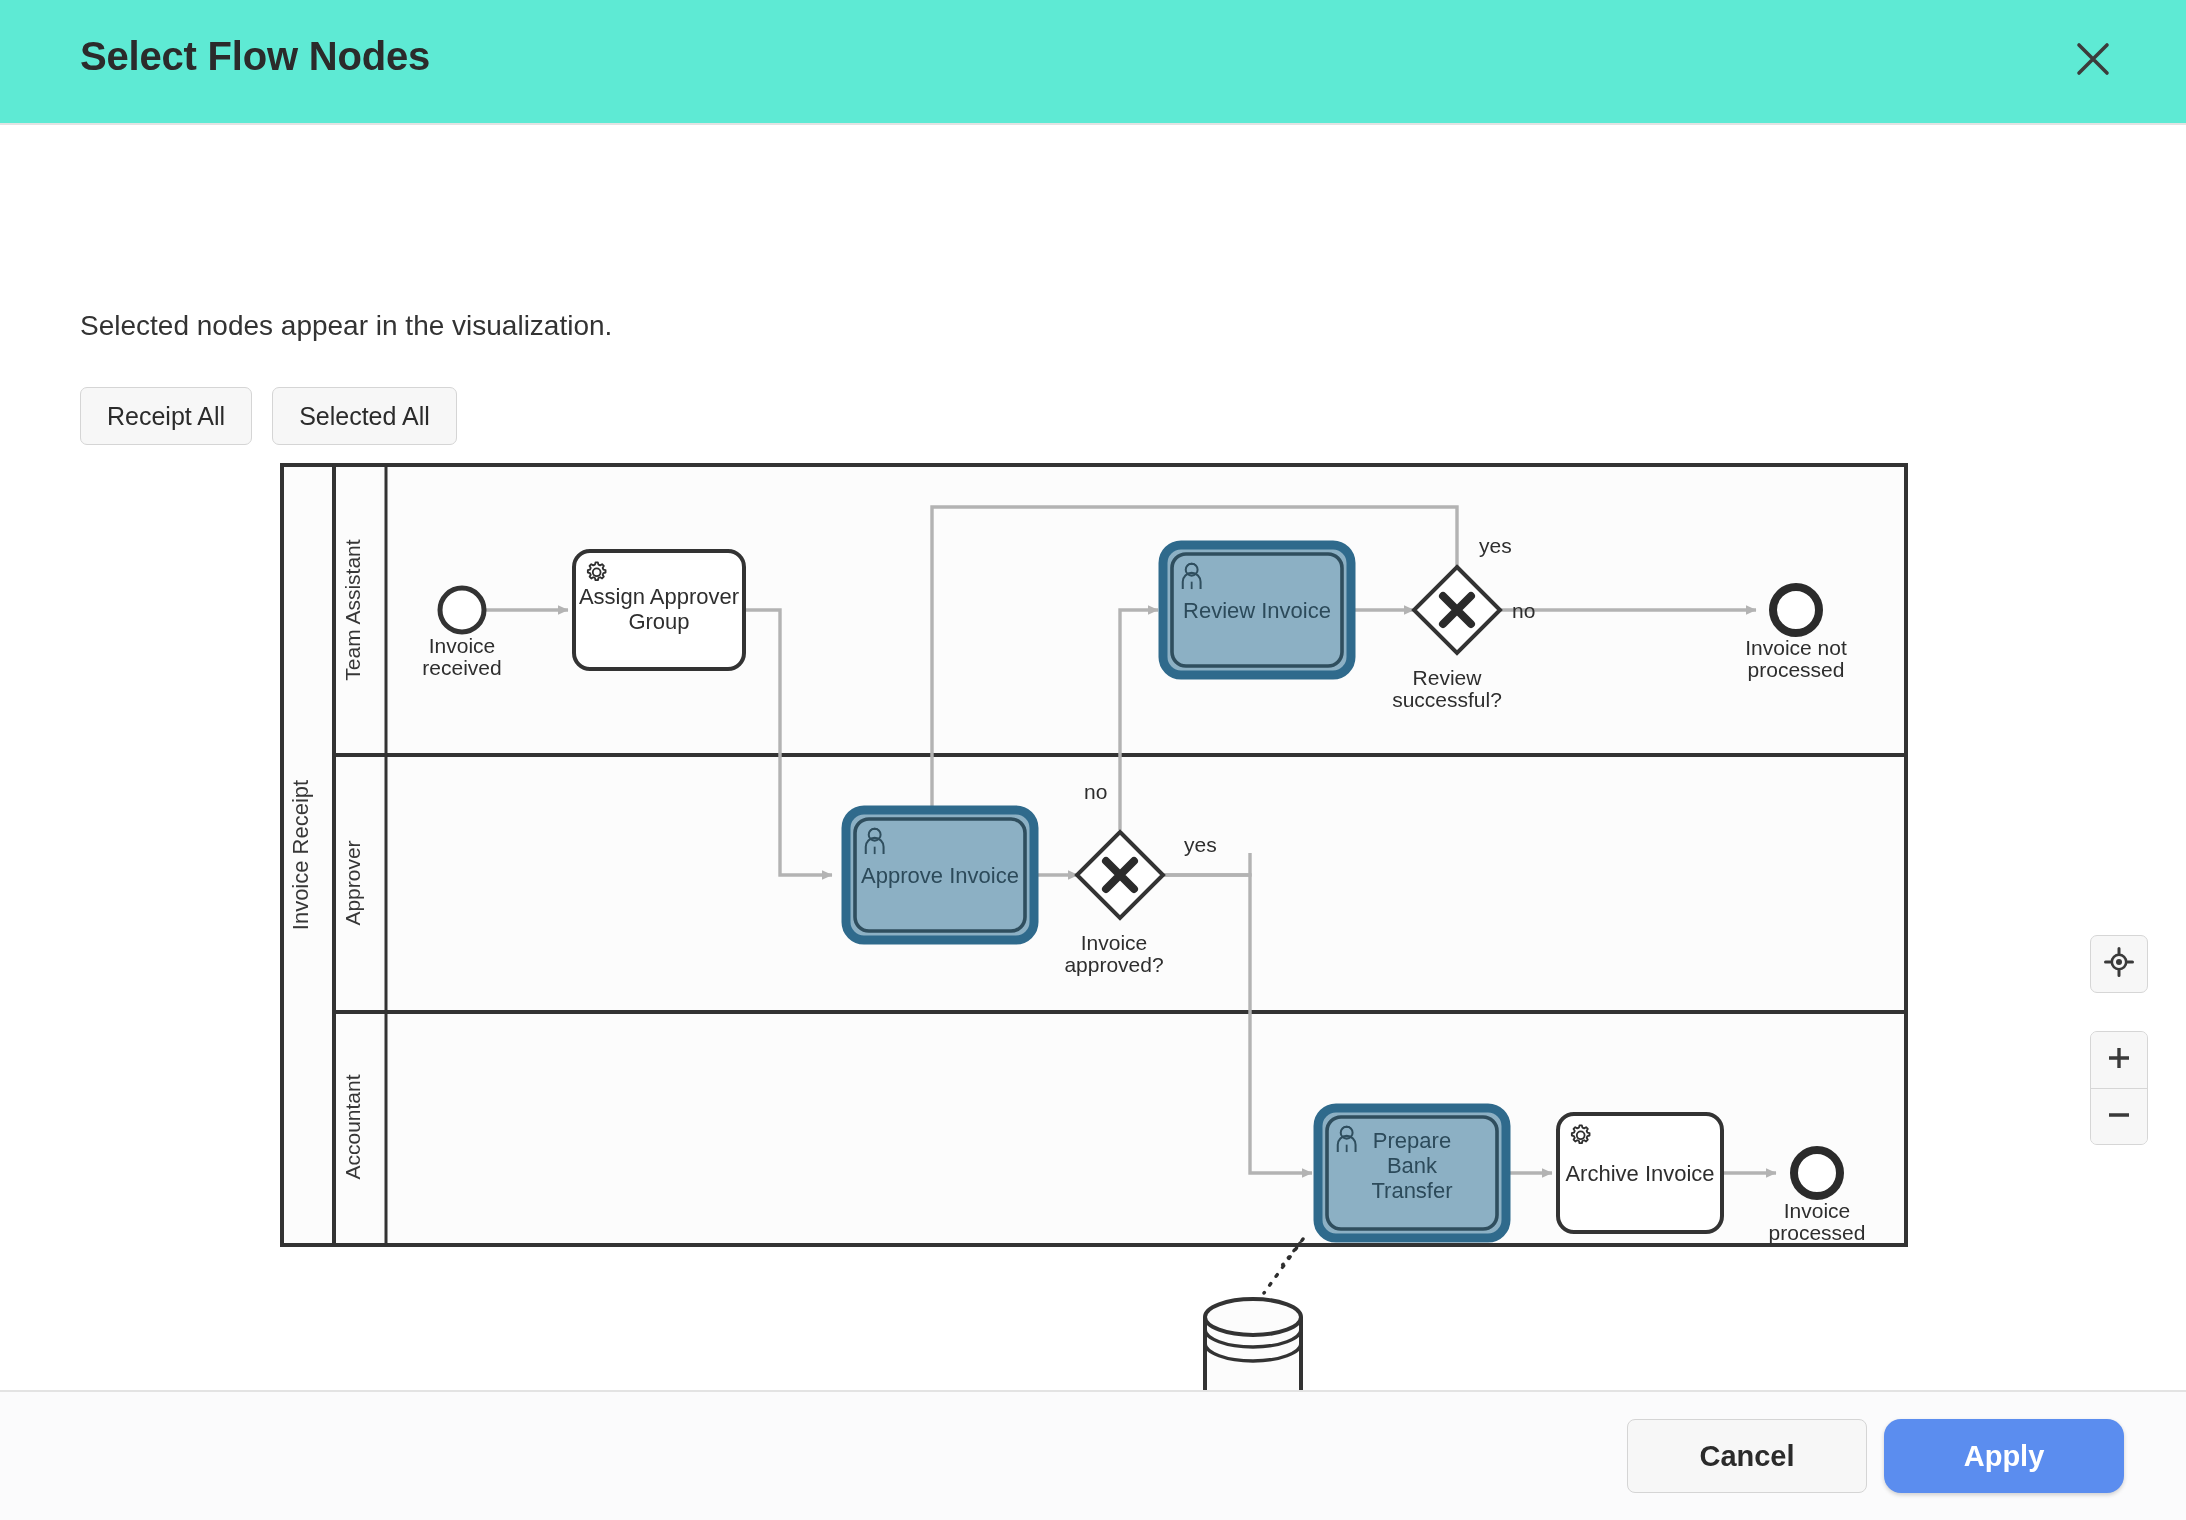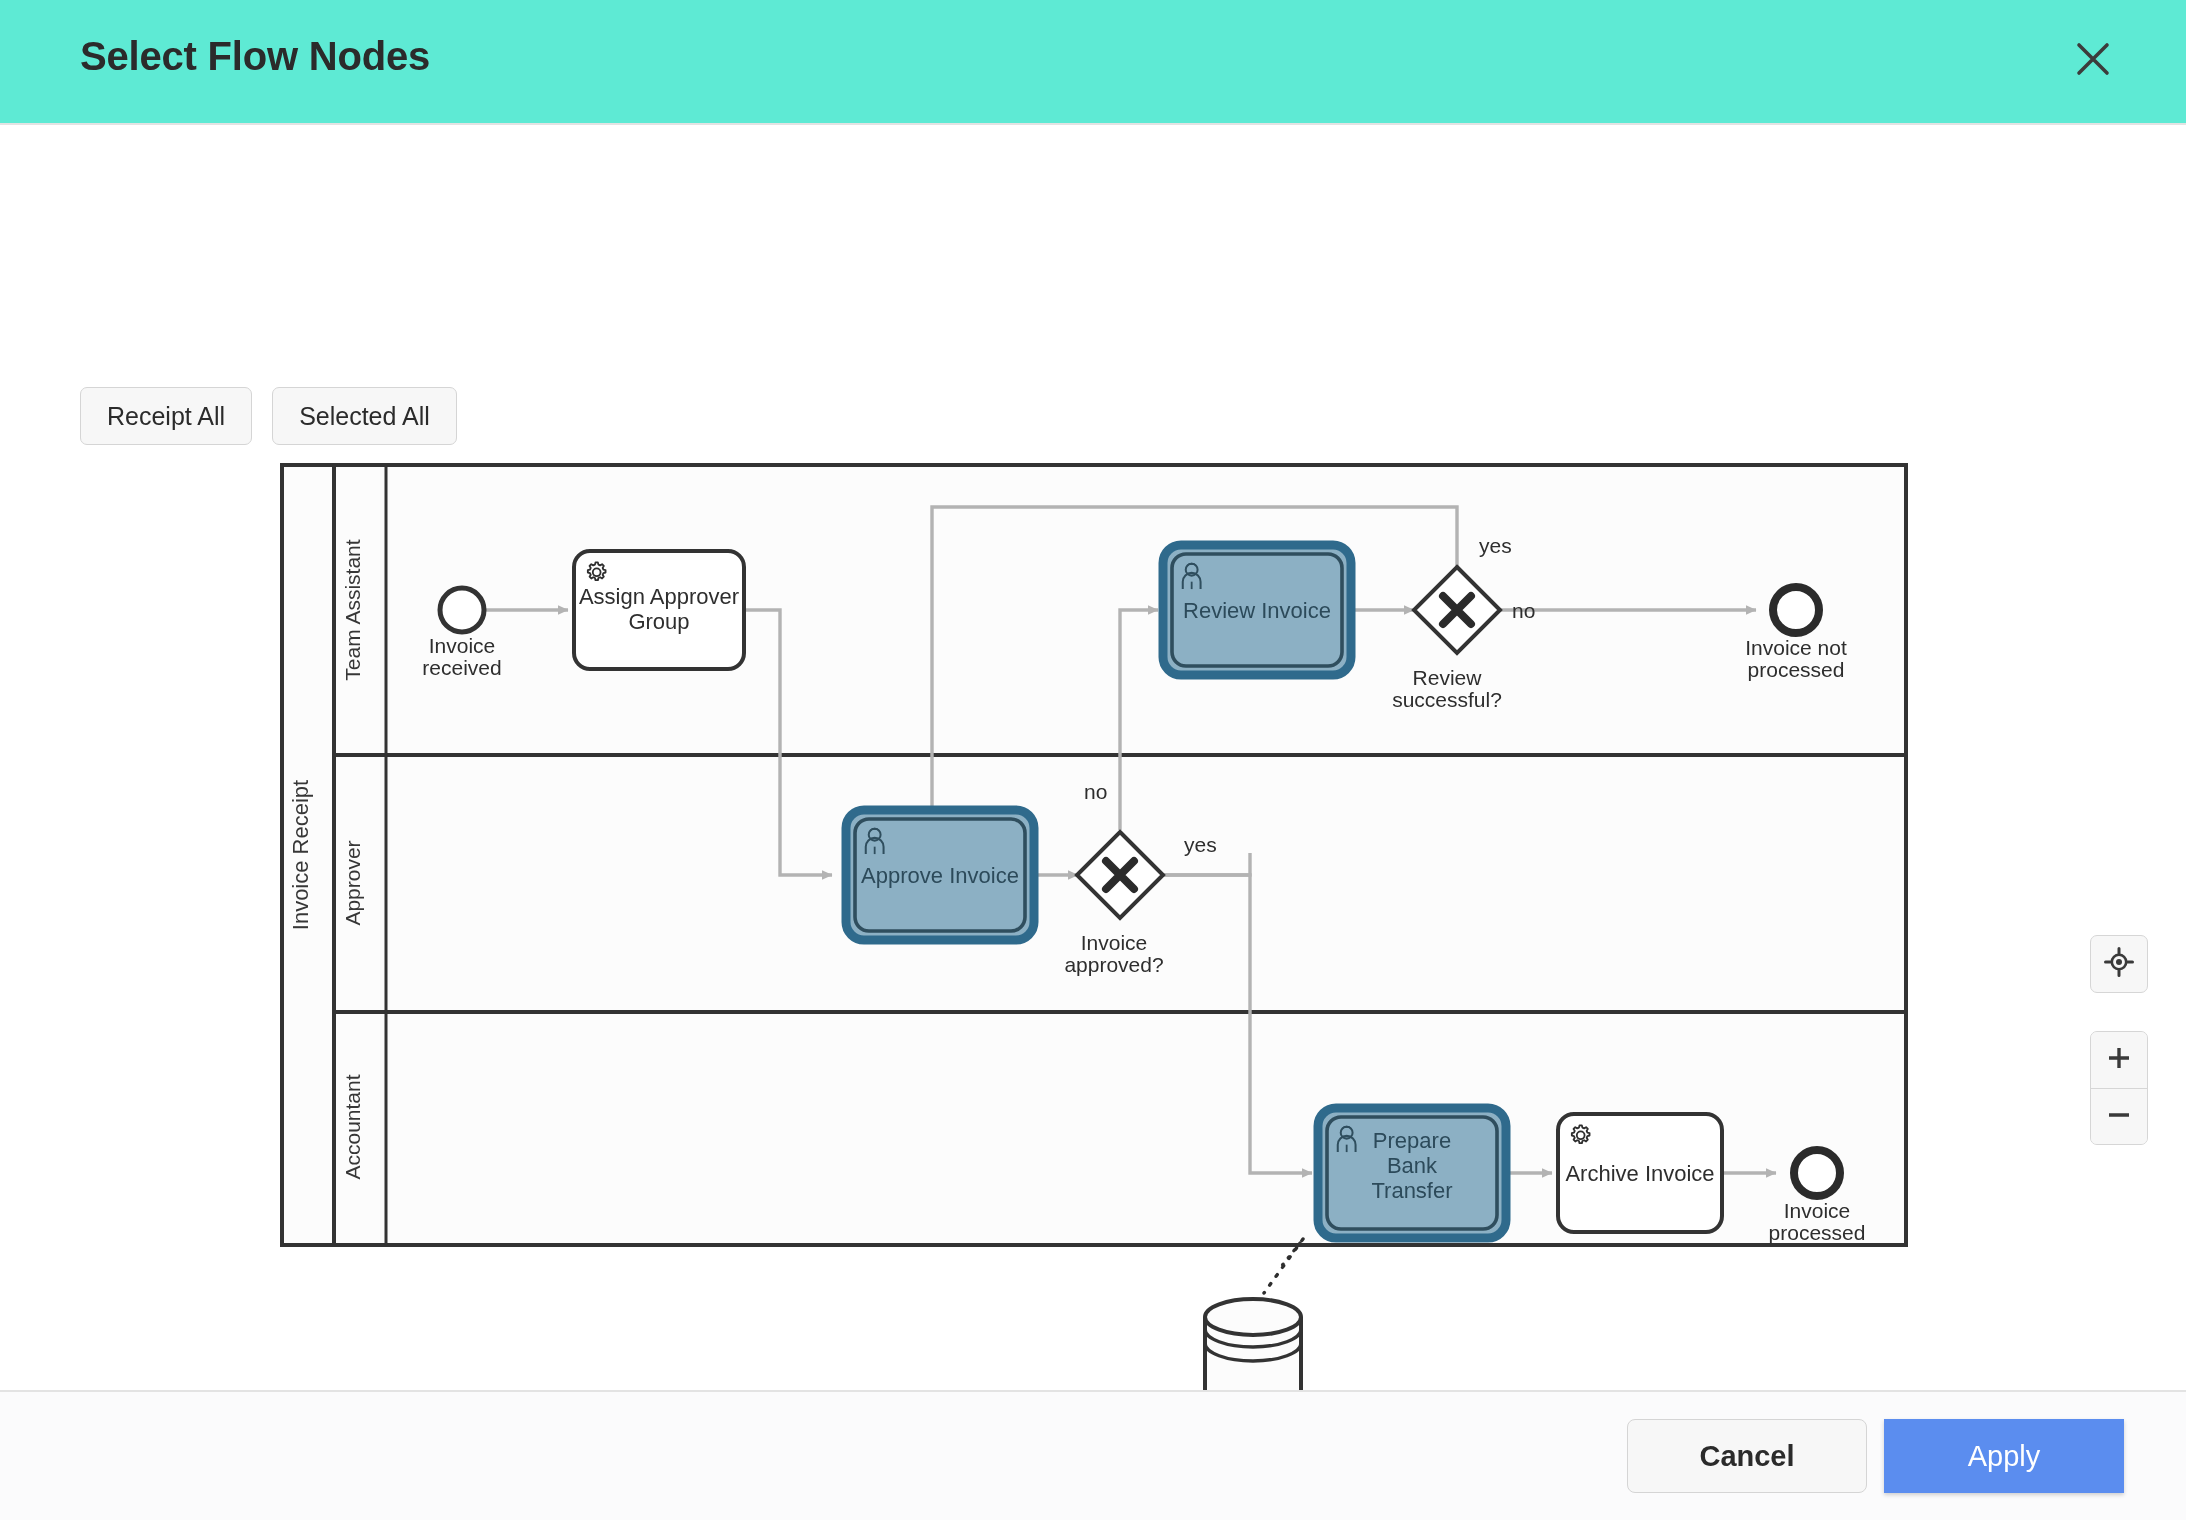--- a/index.html
+++ b/index.html
@@ -139,23 +139,23 @@
     font-size: 29px;
     font-weight: bold;
     color: #2b2b2b;
     width: 240px; height: 74px;
     cursor: pointer;
     font-family: "Liberation Sans", sans-serif;
   }
   .apply-btn {
     background: #5b8def;
     border: none;
-    border-radius: 0;
+    border-radius: 17px;
     font-size: 29px;
-    font-weight: normal;
+    font-weight: bold;
     color: #ffffff;
     width: 240px; height: 74px;
     cursor: pointer;
     font-family: "Liberation Sans", sans-serif;
     box-shadow: 0 2px 4px rgba(0,0,0,0.18);
   }
 
   
   text { font-family: "Liberation Sans", sans-serif; }
   .lane-label { font-size: 21px; fill: #373737; }
@@ -176,20 +176,21 @@
       <span>
         <svg width="40" height="40" viewBox="0 0 40 40">
           <path d="M6 6 L34 34 M34 6 L6 34" stroke="#3c3c3c" stroke-width="3.6" stroke-linecap="round" fill="none"></path>
         </svg>
       </span>
     </button>
   </div>
 
   <div class="dlg-body">
 
+    <div class="hint-text">Selected nodes appear in the visualization.</div>
 
     <div class="btn-row">
       <button class="ghost-btn">Receipt All</button>
       <button class="ghost-btn">Selected All</button>
     </div>
 
     <div class="canvas-wrap">
       <svg width="2186" height="1060" viewBox="0 0 2186 1060">
         <defs>
           <marker id="arrowGrey" markerWidth="11" markerHeight="11" refX="10" refY="5.5" orient="auto" markerUnits="userSpaceOnUse">

